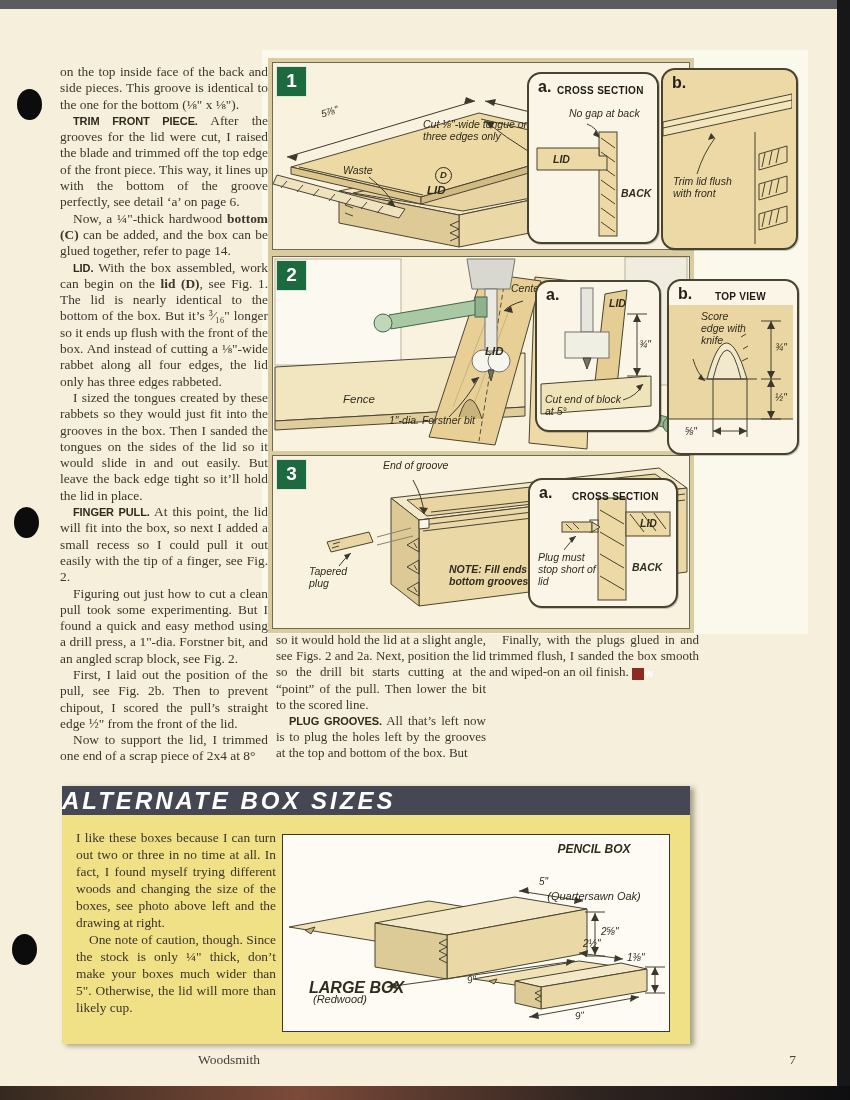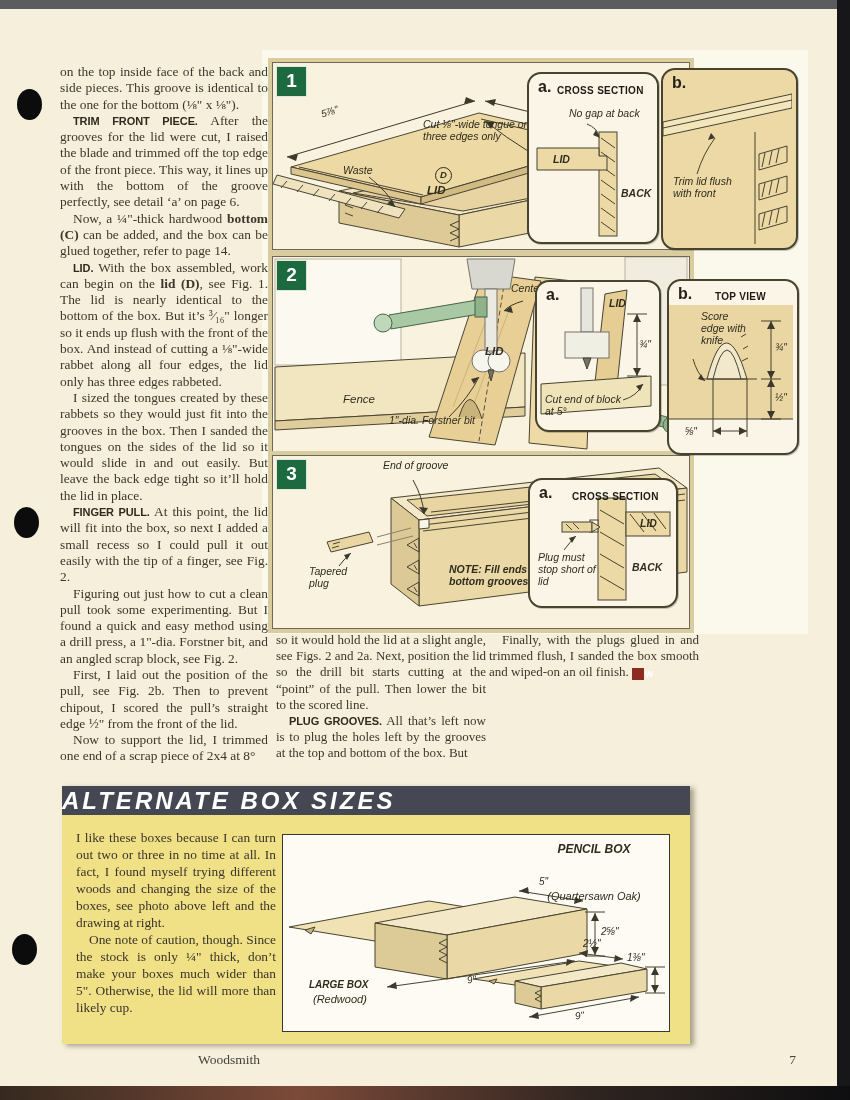--- a/index.html
+++ b/index.html
@@ -357,21 +357,21 @@
             <polygon points="104,152 113,147 114,154"></polygon>
               <polygon points="292,126 283,131 284,124"></polygon>
             <polygon points="296,118 305,115 304,122"></polygon>
               <polygon points="340,124 331,127 332,120"></polygon>
             <polygon points="372,132 368,140 376,140"></polygon>
               <polygon points="372,158 368,150 376,150"></polygon>
             <polygon points="246,182 255,177 256,184"></polygon>
               <polygon points="356,162 347,167 348,160"></polygon>
           </g>
         </svg>
-        <div class="fl fb" style="left:26px;top:144px;font-size:10px;">LARGE BOX</div>
+        <div class="fl fb" style="left:26px;top:144px;font-size:16px;">LARGE BOX</div>
         <div class="fl" style="left:30px;top:158px;font-size:11px;">(Redwood)</div>
         <div class="fl fb" style="left:246px;top:8px;width:130px;text-align:center;font-size:12px;">PENCIL BOX</div>
         <div class="fl" style="left:234px;top:21px;width:154px;text-align:center;font-size:11px;margin-top:34px;">(Quartersawn Oak)</div>
         <div class="diml" style="left:256px;top:42px;">5"</div>
         <div class="diml" style="left:318px;top:92px;">2⅝"</div>
         <div class="diml rm8" style="left:184px;top:140px;">9"</div>
         <div class="diml" style="left:300px;top:104px;">2½"</div>
         <div class="diml" style="left:344px;top:118px;">1⅜"</div>
         <div class="diml rm8" style="left:292px;top:176px;">9"</div>
       </div>

